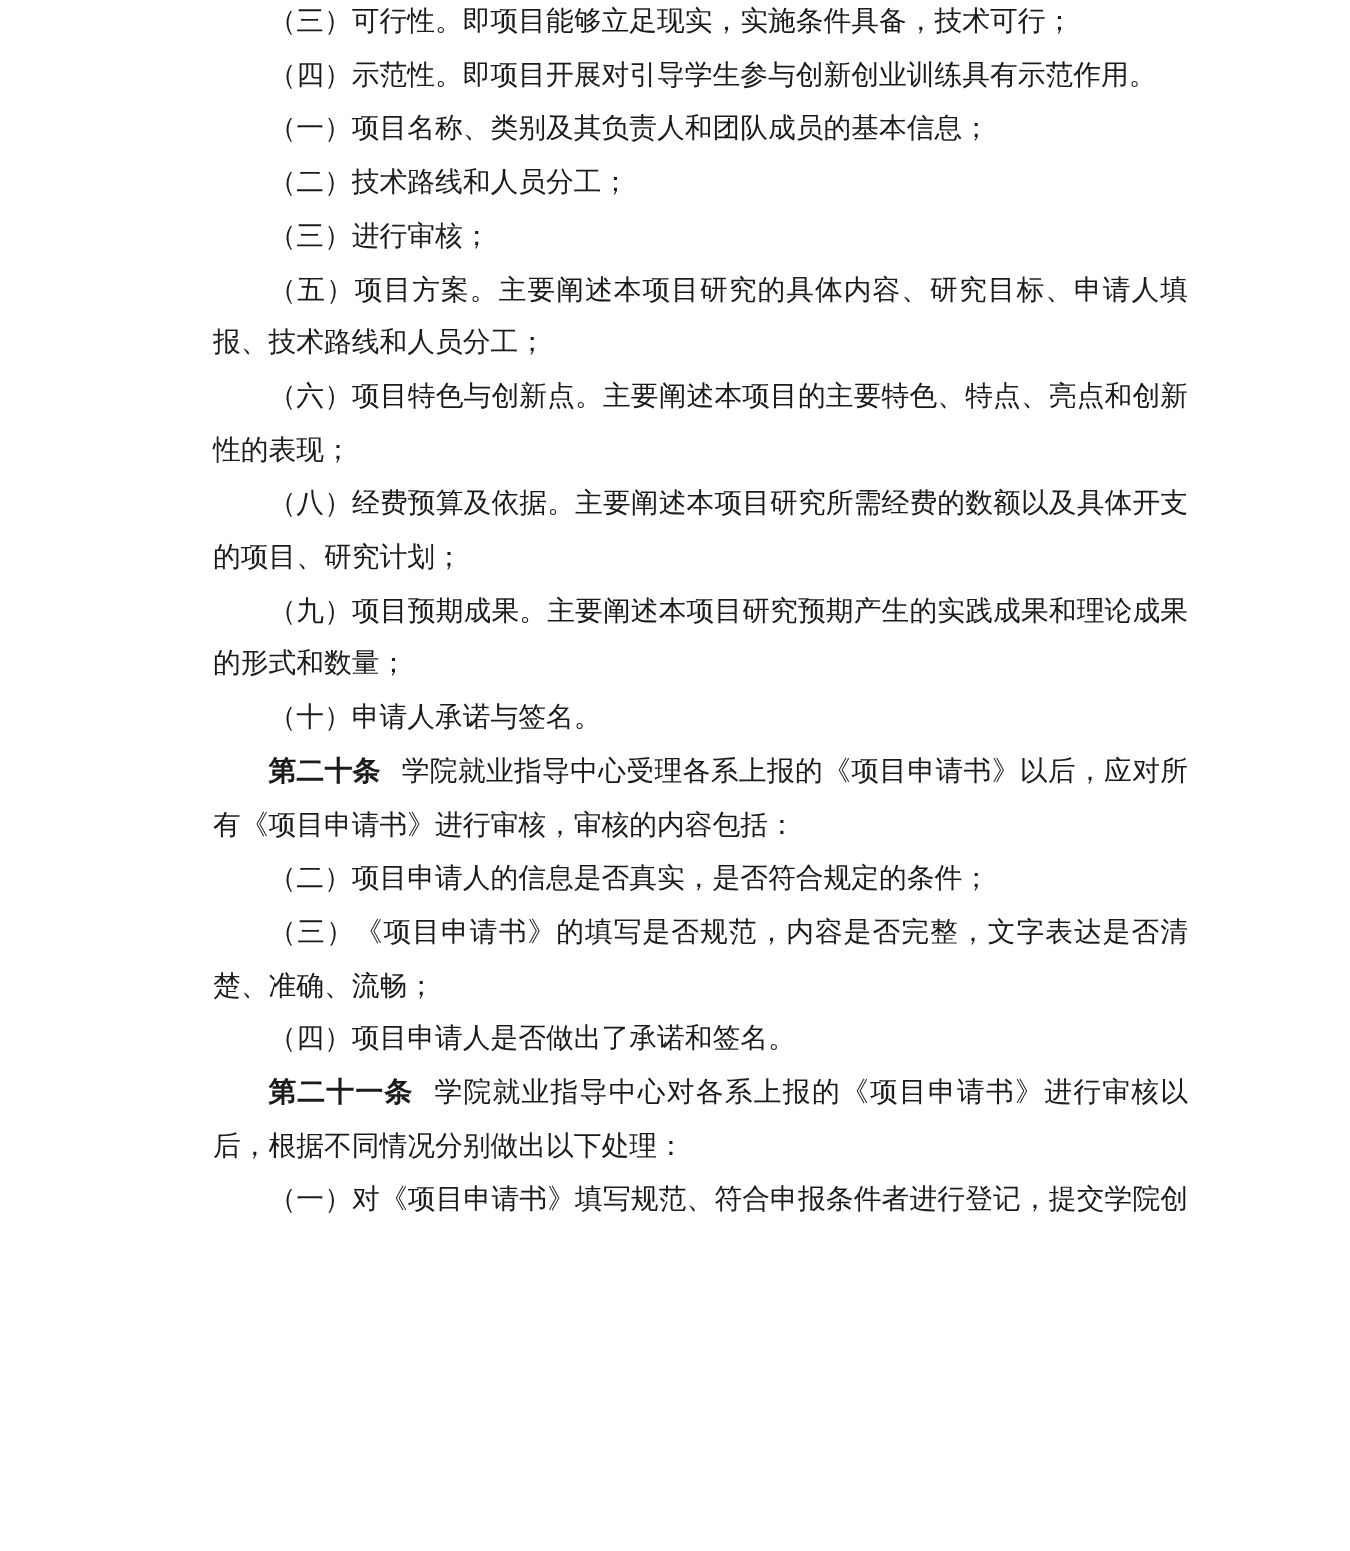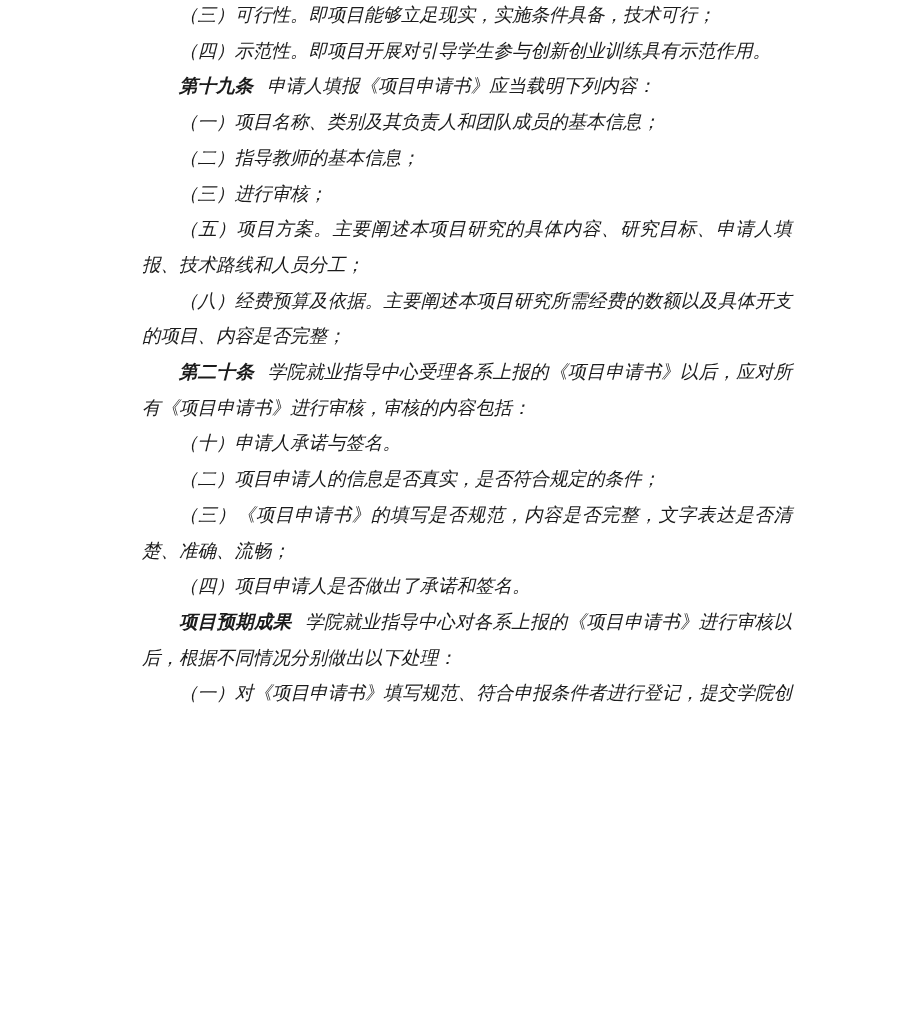--- a/index.html
+++ b/index.html
@@ -12,21 +12,20 @@
     height: 1034px;
     overflow: hidden;
   }
   .page {
     position: relative;
     width: 900px;
     height: 890px;
     background: #ffffff;
     overflow: hidden;
     font-family: "Liberation Serif", "DejaVu Serif", serif;
-    font-style: italic;
   }
   .content {
     position: absolute;
     left: 142px;
     top: -2px;
     width: 650px;
     color: #1b1b1b;
     font-size: 18.5px;
     line-height: 35.7px;
     text-align: justify;
@@ -47,45 +46,46 @@
 </head>
 <body>
 
 <div class="page">
   <div class="content">
 
     <p class="para">（三）可行性。即项目能够立足现实，实施条件具备，技术可行；</p>
 
     <p class="para">（四）示范性。即项目开展对引导学生参与创新创业训练具有示范作用。</p>
 
-    <p class="para"><span class="clause-head">第十九条</span><span>申请人填报《项目申请书》应当载明下列内容：</span></p>
 
     <p class="para">（一）项目名称、类别及其负责人和团队成员的基本信息；</p>
 
-    <p class="para">（二）指导教师的基本信息；</p>
+    <p class="para">（二）技术路线和人员分工；</p>
 
     <p class="para">（三）进行审核；</p>
 
 
     <p class="para">（五）项目方案。主要阐述本项目研究的具体内容、研究目标、申请人填报、技术路线和人员分工；</p>
 
+    <p class="para">（六）项目特色与创新点。主要阐述本项目的主要特色、特点、亮点和创新性的表现；</p>
 
 
-    <p class="para">（八）经费预算及依据。主要阐述本项目研究所需经费的数额以及具体开支的项目、内容是否完整；</p>
+    <p class="para">（八）经费预算及依据。主要阐述本项目研究所需经费的数额以及具体开支的项目、研究计划；</p>
 
+    <p class="para">（九）项目预期成果。主要阐述本项目研究预期产生的实践成果和理论成果的形式和数量；</p>
+
+    <p class="para">（十）申请人承诺与签名。</p>
 
     <p class="para"><span class="clause-head">第二十条</span><span>学院就业指导中心受理各系上报的《项目申请书》以后，应对所有《项目申请书》进行审核，审核的内容包括：</span></p>
-
-    <p class="para">（十）申请人承诺与签名。</p>
 
 
     <p class="para">（二）项目申请人的信息是否真实，是否符合规定的条件；</p>
 
     <p class="para">（三）《项目申请书》的填写是否规范，内容是否完整，文字表达是否清楚、准确、流畅；</p>
 
     <p class="para">（四）项目申请人是否做出了承诺和签名。</p>
 
-    <p class="para"><span class="clause-head">项目预期成果</span><span>学院就业指导中心对各系上报的《项目申请书》进行审核以后，根据不同情况分别做出以下处理：</span></p>
+    <p class="para"><span class="clause-head">第二十一条</span><span>学院就业指导中心对各系上报的《项目申请书》进行审核以后，根据不同情况分别做出以下处理：</span></p>
 
     <p class="para justify-last">（一）对《项目申请书》填写规范、符合申报条件者进行登记，提交学院创</p>
 
   </div>
 </div>
 
 </body></html>

